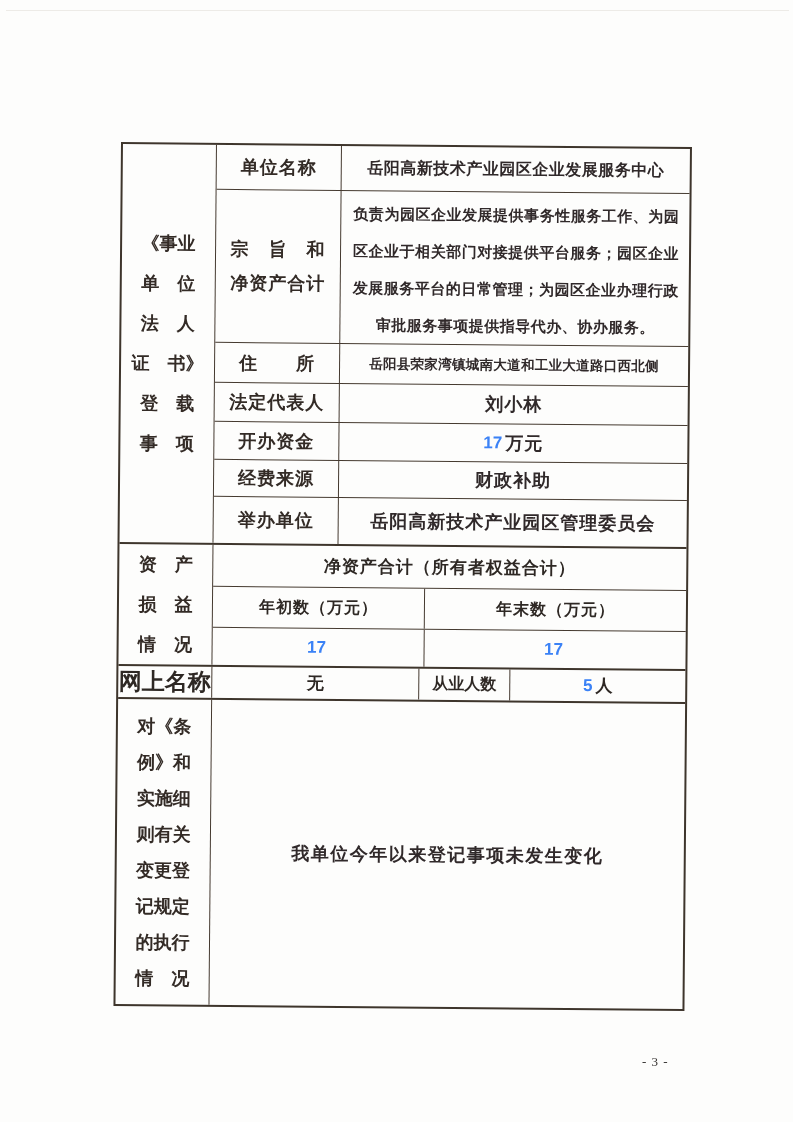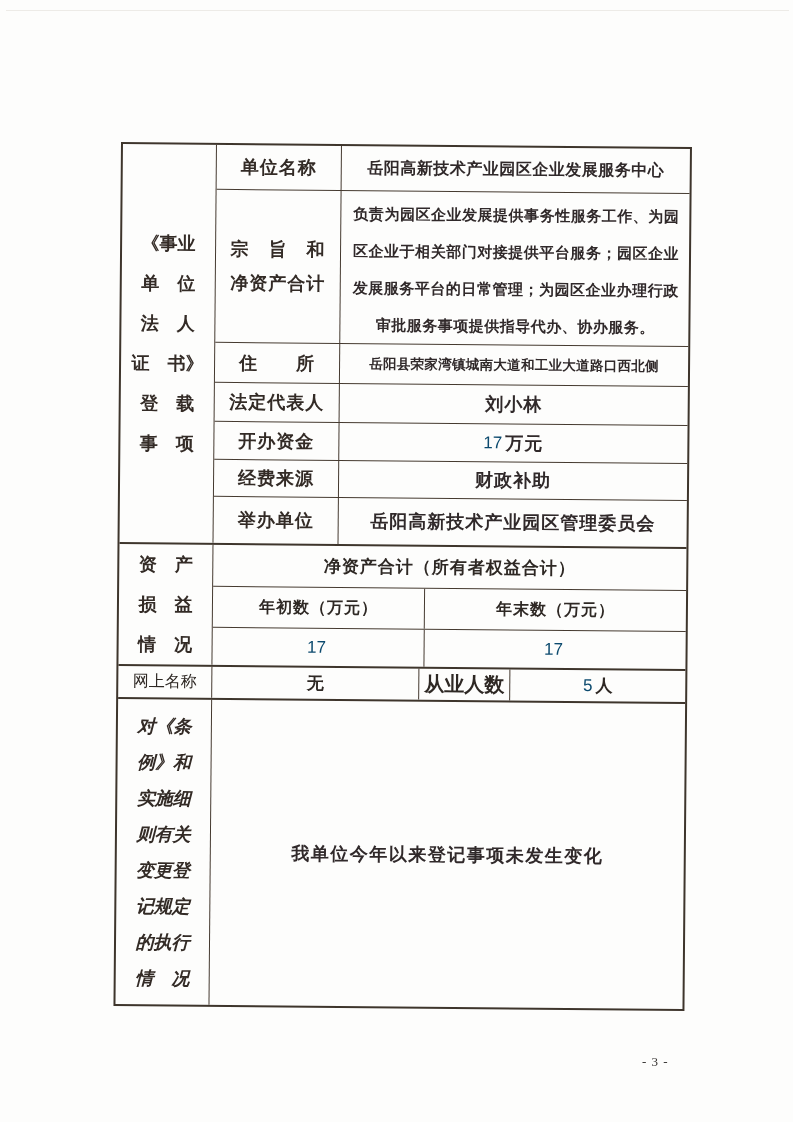--- a/index.html
+++ b/index.html
@@ -30,21 +30,21 @@
 
   .side {
     width: 94px; flex: 0 0 94px;
     border-right: 1.5px solid #453a30;
     display: flex; flex-direction: column;
     align-items: center; justify-content: center;
     font-size: 18px; font-weight: 600;
     color: #332b26;
   }
   .side .vline { line-height: 40px; white-space: pre; }
-  .side.compact .vline { line-height: 36px; font-style: italic; }
+  .side.compact .vline { line-height: 36px; }
 
   .main { flex: 1 1 auto; display: flex; flex-direction: column; }
 
   .row { display: flex; border-bottom: 1.5px solid #453a30; }
   .row:last-child { border-bottom: none; }
 
   .fld {
     width: 125px; flex: 0 0 125px;
     border-right: 1.5px solid #453a30;
     display: flex; flex-direction: column;
@@ -78,48 +78,48 @@
     letter-spacing: 0.5px; color: #30292a;
   }
   .purpose-body .jline { text-align: justify; text-align-last: justify; }
   .purpose-body .cline { text-align: center; }
 
   .val-small { font-size: 13.5px; letter-spacing: 0.3px; }
   .val-big   { font-size: 18px;  letter-spacing: 1px; }
 
   .num {
     font-family: "Liberation Sans", sans-serif;
-    font-weight: 400; color: #0c4a6e; letter-spacing: 0;
+    font-weight: 700; color: #3b82f6; letter-spacing: 0;
     padding-right: 3px; font-size: 17px;
   }
 
   
   .a-header { height: 42px; font-size: 17px; font-weight: 600; letter-spacing: 1px;
               display: flex; align-items: center; justify-content: center;
               border-bottom: 1.5px solid #453a30; }
   .a-cols   { display: flex; height: 41px; border-bottom: 1.5px solid #453a30; }
   .a-vals   { display: flex; height: 37px; }
   .a-begin  { width: 212px; flex: 0 0 212px; border-right: 1.5px solid #453a30;
               display: flex; align-items: center; justify-content: center;
               font-size: 16px; font-weight: 600; letter-spacing: 1px; }
   .a-end    { flex: 1 1 auto; display: flex; align-items: center; justify-content: center;
               font-size: 16px; font-weight: 600; letter-spacing: 1px; }
   .a-vals .num { font-size: 17px; }
 
   
   .online { display: flex; height: 33px; border-bottom: 2px solid #3e352c; }
   .online .c-label { width: 94px; flex: 0 0 94px; border-right: 1.5px solid #453a30;
               display: flex; align-items: center; justify-content: center;
-              font-size: 16px; font-weight: 400; }
+              font-size: 23px; font-weight: 700; }
   .online .c-none  { width: 207px; flex: 0 0 207px; border-right: 1.5px solid #453a30;
               display: flex; align-items: center; justify-content: center;
               font-size: 17px; font-weight: 600; }
   .online .c-staff { width: 91px; flex: 0 0 91px; border-right: 1.5px solid #453a30;
               display: flex; align-items: center; justify-content: center;
-              font-size: 20px; font-weight: 600; }
+              font-size: 16px; font-weight: 600; }
   .online .c-count { flex: 1 1 auto; display: flex; align-items: center; justify-content: center;
               font-size: 17px; font-weight: 600; }
 
   
   .sec4 { height: 305px; }
   .statement-cell {
     flex: 1 1 auto; display: flex; align-items: center; justify-content: center;
   }
   .statement {
     font-size: 18px; font-weight: 600; letter-spacing: 1.5px; color: #30292a;

